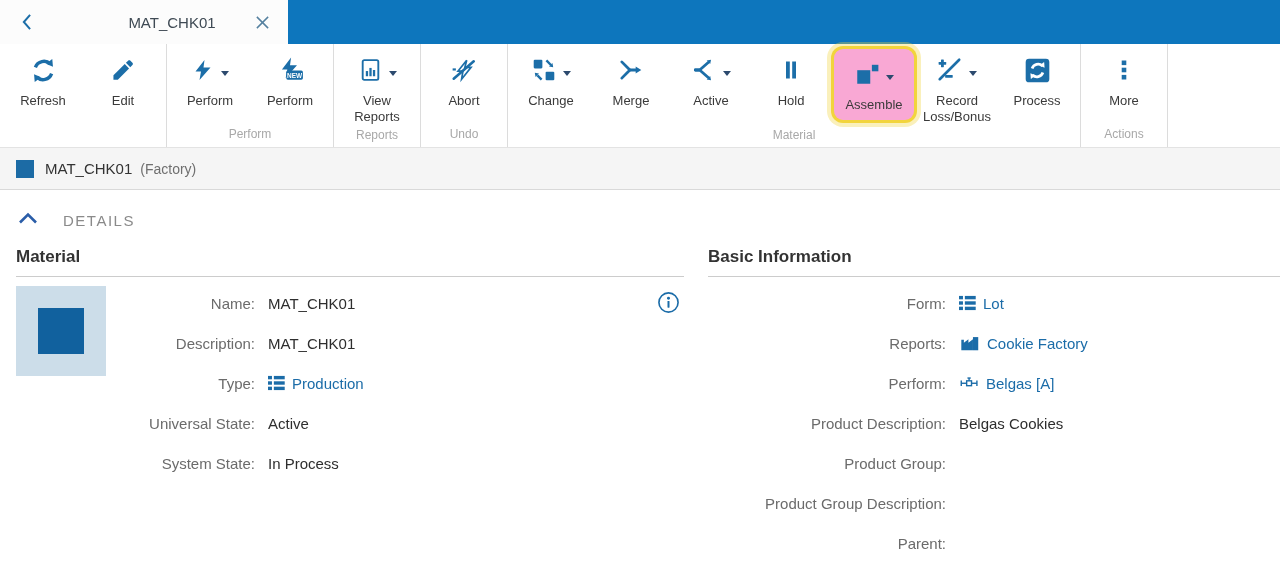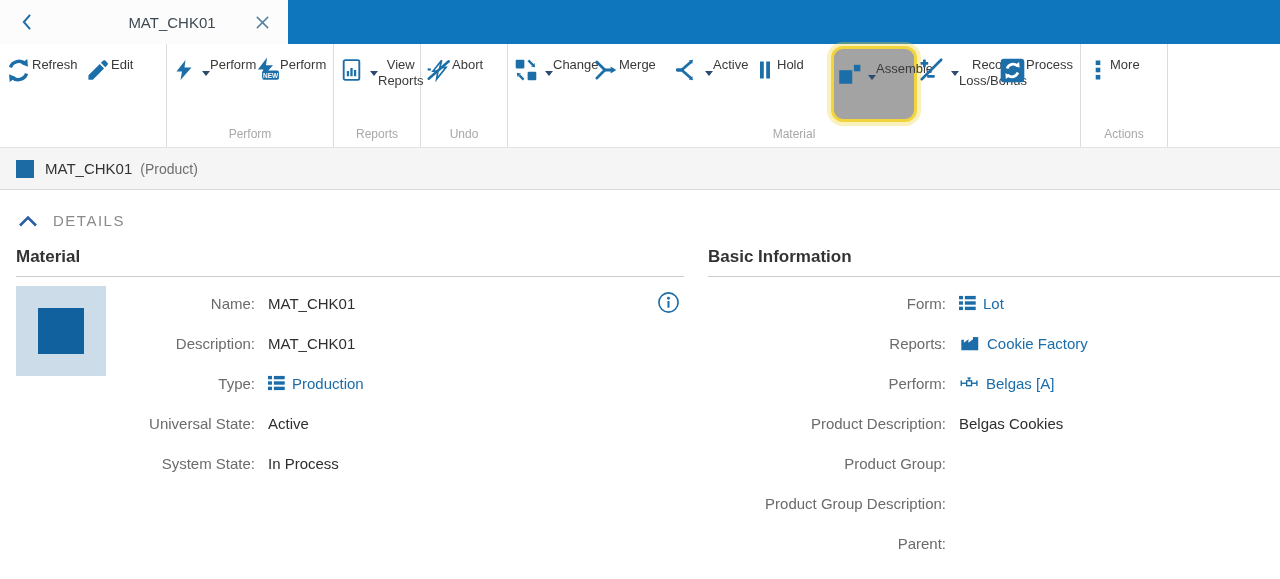--- a/index.html
+++ b/index.html
@@ -13,40 +13,40 @@
   .tab{width:232px;position:relative;display:flex;align-items:center;justify-content:center}
   .tab-title{font-size:15px;color:#3f4a54}
   .tab-close{position:absolute;right:16px;top:12px;width:20px;height:20px;display:flex;align-items:center;justify-content:center;cursor:pointer}
   .tabbar-fill{flex:1;background:#0d76bd}
 
   
   .toolbar{height:103px;display:flex;align-items:stretch;background:#fff}
   .group{display:flex;flex-direction:column;border-right:1px solid #dcdcdc;padding:3px 3px 0}
   .group:last-of-type{border-right:1px solid #dcdcdc}
   .btns{display:flex;flex:1}
-  .tbtn{width:80px;border:0;background:transparent;cursor:pointer;padding:5px 2px 0;display:flex;flex-direction:row;align-items:flex-start;font-family:inherit}
+  .tbtn{width:80px;border:0;background:transparent;cursor:pointer;padding:5px 2px 0;display:flex;flex-direction:column;align-items:center;font-family:inherit}
   .iconrow{display:flex;align-items:center;justify-content:center;height:36px}
   .icon{display:flex;align-items:center;justify-content:center;color:#1c6ea8}
   .caret{width:0;height:0;border-left:4.5px solid transparent;border-right:4.5px solid transparent;border-top:5.5px solid #2c4a6e;margin-left:6px;margin-top:6px}
   .lbl{margin-top:5px;font-size:13px;line-height:1.2;color:#3a3a3a;text-align:center}
   .gl{margin-top:auto;padding:4px 0 6px;font-size:12px;color:#a8a8a8;text-align:center}
-  .tbtn.highlighted{background:#a3a3a3;border-radius:9px;margin:2px 3px 4px;padding-top:7px;
+  .tbtn.highlighted{background:#f9a8d4;border-radius:9px;margin:2px 3px 4px;padding-top:7px;
       box-shadow:0 0 0 3px #f2d43c,0 0 0 7px rgba(242,212,60,.35)}
   .toolbar-spacer{flex:1}
 
   
   .titlebar{height:43px;background:#f5f5f5;border-top:1px solid #e3e3e3;border-bottom:1px solid #d9d9d9;
       display:flex;align-items:center;padding-left:16px;box-sizing:border-box}
   .titlesq{width:18px;height:18px;background:#1c6ba5;margin-right:11px}
   .titletxt{font-size:15px;color:#333}
   .titlestatus{font-size:14px;color:#6f6f6f;margin-left:8px}
 
   
   .details{padding-top:22px}
-  .dheader{margin-left:18px;display:flex;align-items:center;gap:15px;cursor:pointer}
+  .dheader{margin-left:18px;display:flex;align-items:flex-start;gap:25px;cursor:pointer}
   .dheader-txt{font-size:15px;color:#8a8a8a;letter-spacing:1.5px}
   .cols{display:flex;margin-top:18px;padding-left:16px}
   .panel-left{width:668px;position:relative;flex-shrink:0}
   .panel-right{flex:1;margin-left:24px}
   .pheading{font-size:17px;font-weight:700;color:#333;margin:0;padding-bottom:9px;border-bottom:1px solid #ccc}
   .rows{margin-top:6px}
   .frow{height:40px;display:flex;align-items:center}
   .flabel{text-align:right;color:#6b6b6b;font-size:15px;flex-shrink:0}
   .panel-left .flabel{width:239px}
   .panel-right .flabel{width:238px}
@@ -304,21 +304,21 @@
       </div>
       <div class="gl">Actions</div>
     </div>
 
     <div class="toolbar-spacer"></div>
   </nav>
 
   <div class="titlebar">
     <span class="titlesq"></span>
     <span class="titletxt">MAT_CHK01</span>
-    <span class="titlestatus">(Product)</span>
+    <span class="titlestatus">(Factory)</span>
   </div>
 
   <main class="details">
     <div class="dheader">
       <span class="icon">
         <svg width="20" height="12" viewBox="0 0 20 12" fill="none" stroke="#2a5da8" stroke-width="2.6">
             <path d="M2 10.5 L10 2.5 L18 10.5"></path>
           </svg>
       </span>
       <span class="dheader-txt">DETAILS</span>

